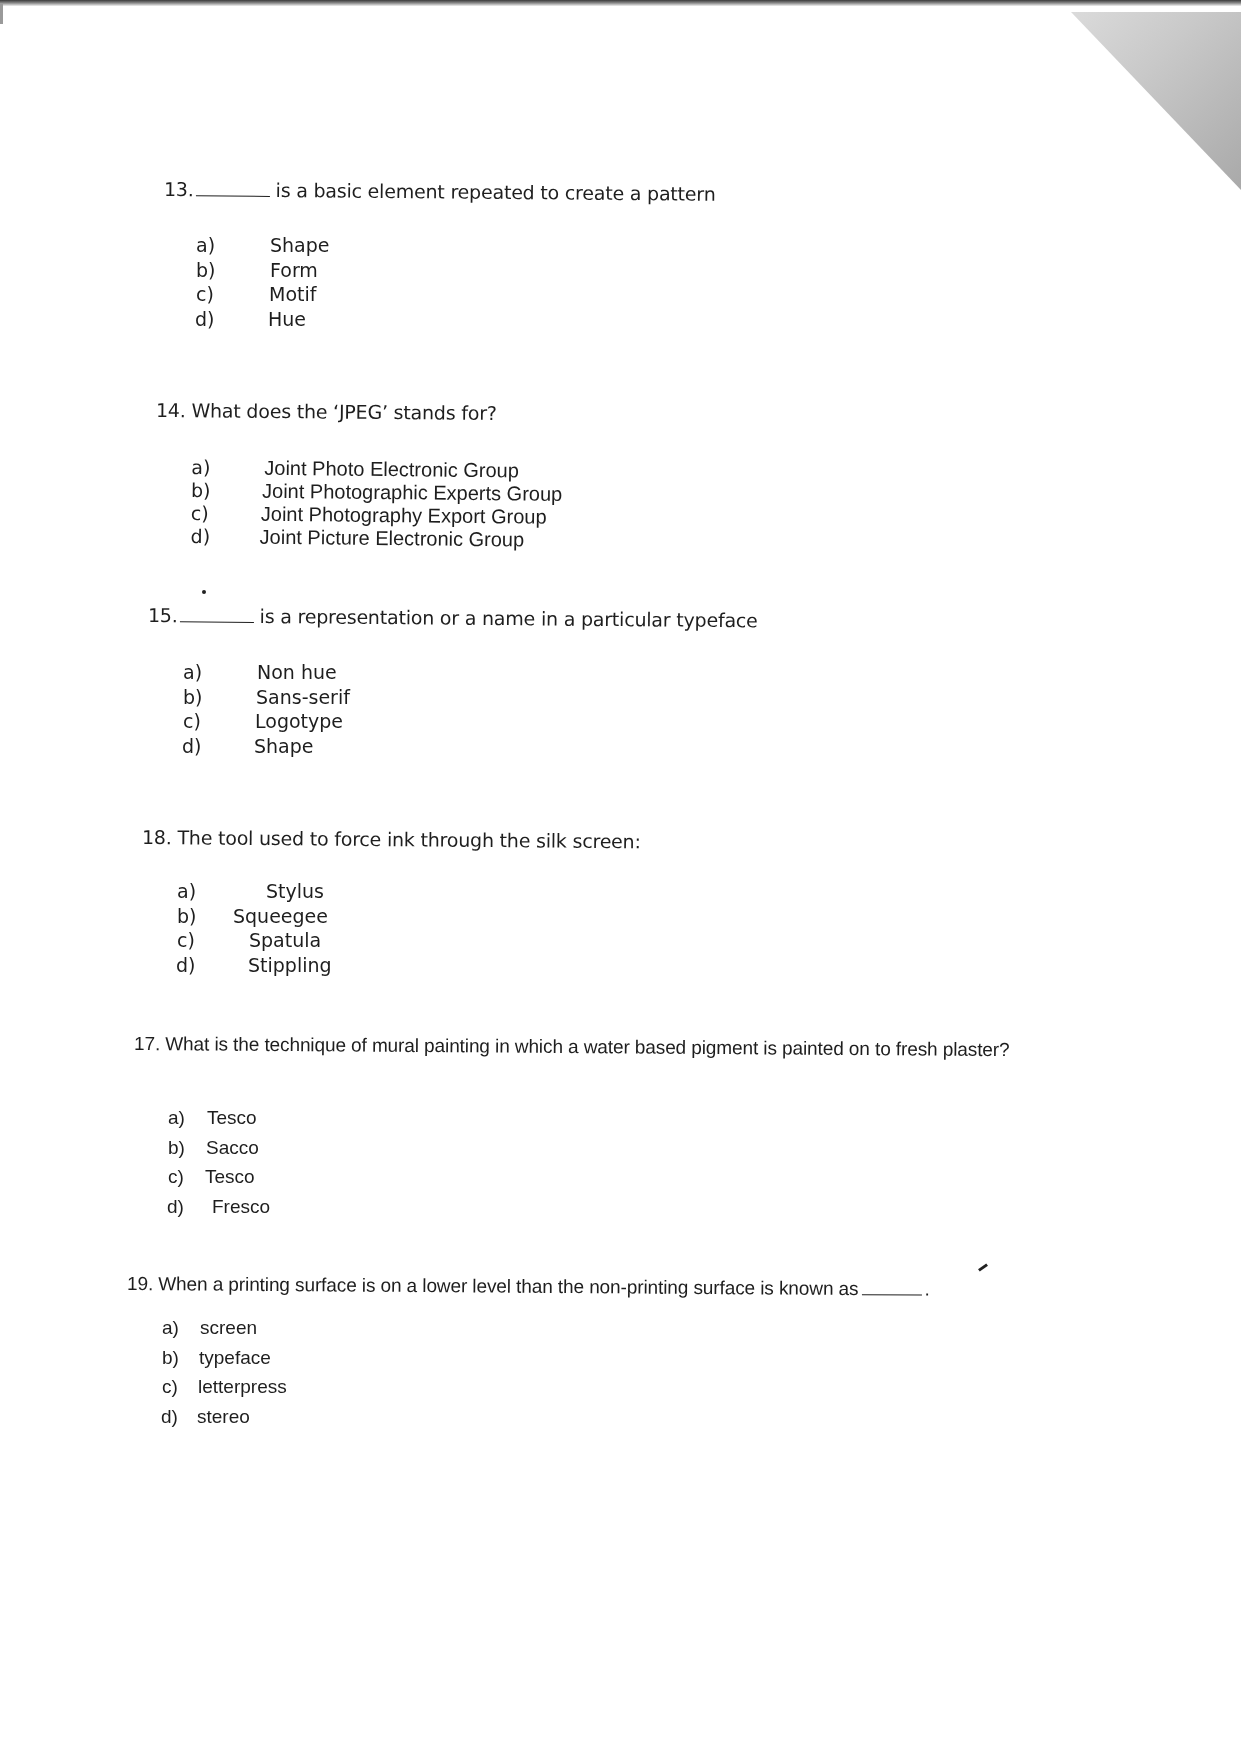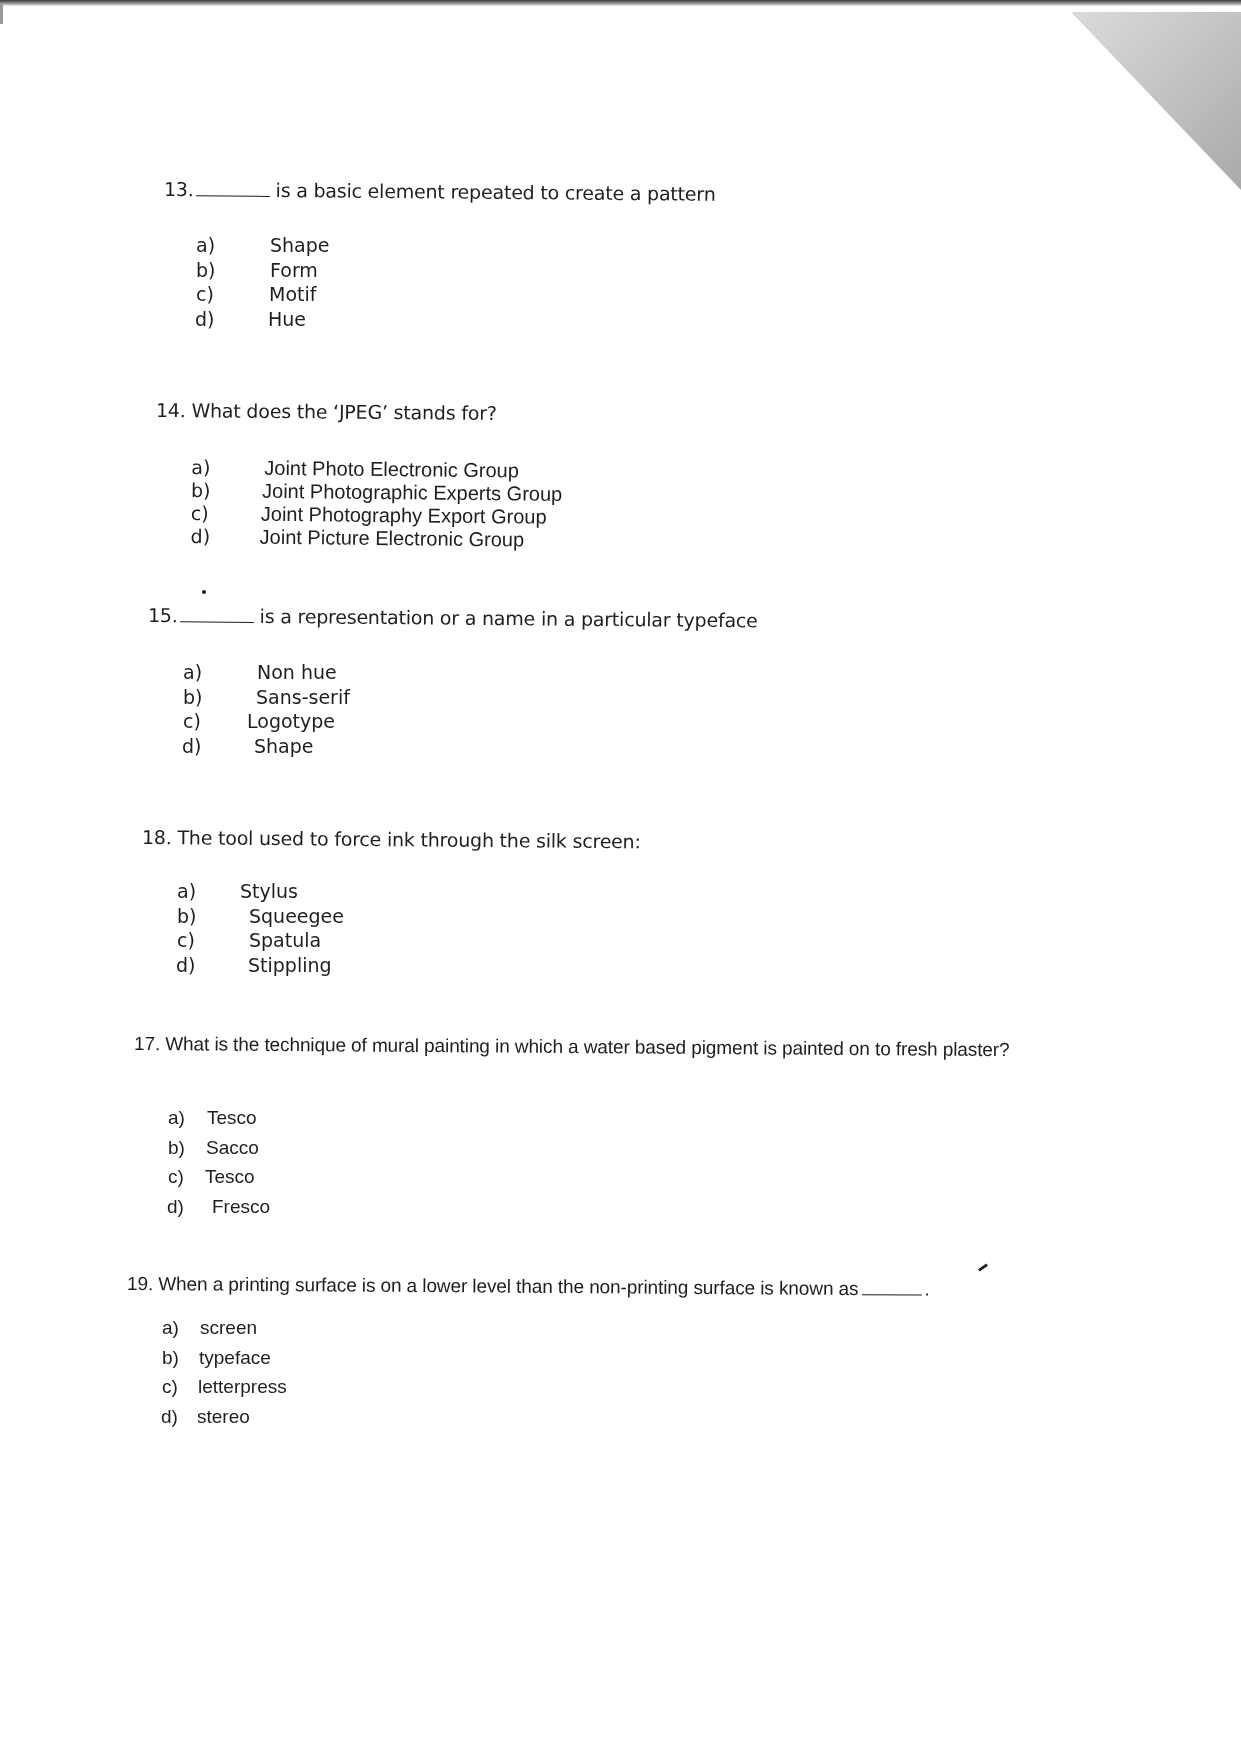--- a/index.html
+++ b/index.html
@@ -162,39 +162,39 @@
   <div class="opt">
       <span class="letter">a)</span>
       <span class="text" style="left:74px">Non hue</span>
     </div>
   <div class="opt">
       <span class="letter">b)</span>
       <span class="text" style="left:73px">Sans-serif</span>
     </div>
   <div class="opt">
       <span class="letter">c)</span>
-      <span class="text" style="left:64px">Logotype</span>
+      <span class="text" style="left:72px">Logotype</span>
     </div>
   <div class="opt">
       <span class="letter" style="left:-1px">d)</span>
       <span class="text" style="left:71px">Shape</span>
     </div>
 </div>
 
 <div class="question" style="left:142px; top:826px; transform:rotate(0.5deg); transform-origin:left;">
   <span>18.</span> <span>The tool used to force ink through the silk screen:</span>
 </div>
 <div class="options" style="left:177px; top:880px; width:200px;">
   <div class="opt">
       <span class="letter">a)</span>
-      <span class="text" style="left:63px">Stylus</span>
-    </div>
-  <div class="opt">
-      <span class="letter">b)</span>
-      <span class="text" style="left:72px">Squeegee</span>
+      <span class="text" style="left:89px">Stylus</span>
+    </div>
+  <div class="opt">
+      <span class="letter">b)</span>
+      <span class="text" style="left:56px">Squeegee</span>
     </div>
   <div class="opt">
       <span class="letter">c)</span>
       <span class="text" style="left:72px">Spatula</span>
     </div>
   <div class="opt">
       <span class="letter" style="left:-1px">d)</span>
       <span class="text" style="left:71px">Stippling</span>
     </div>
 </div>

